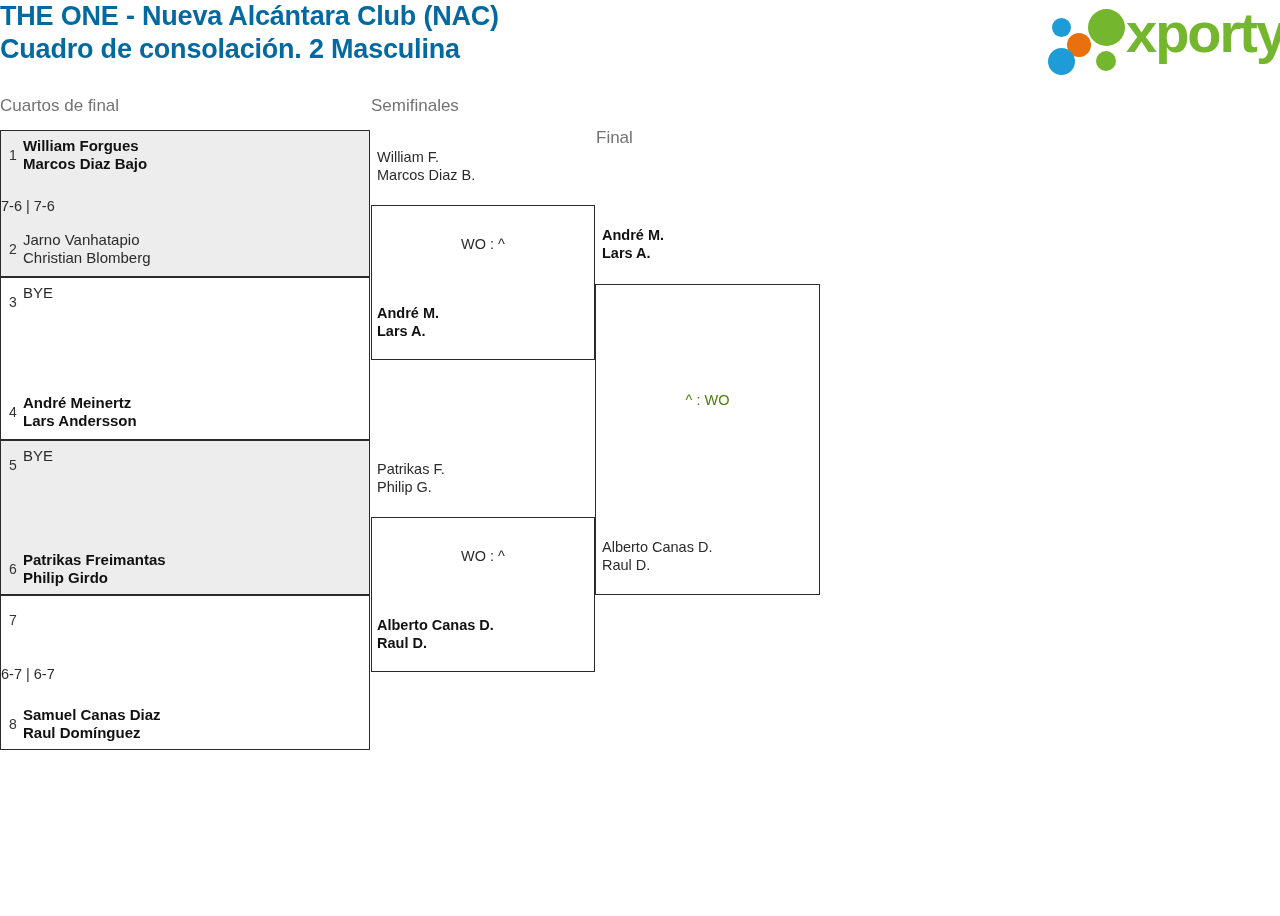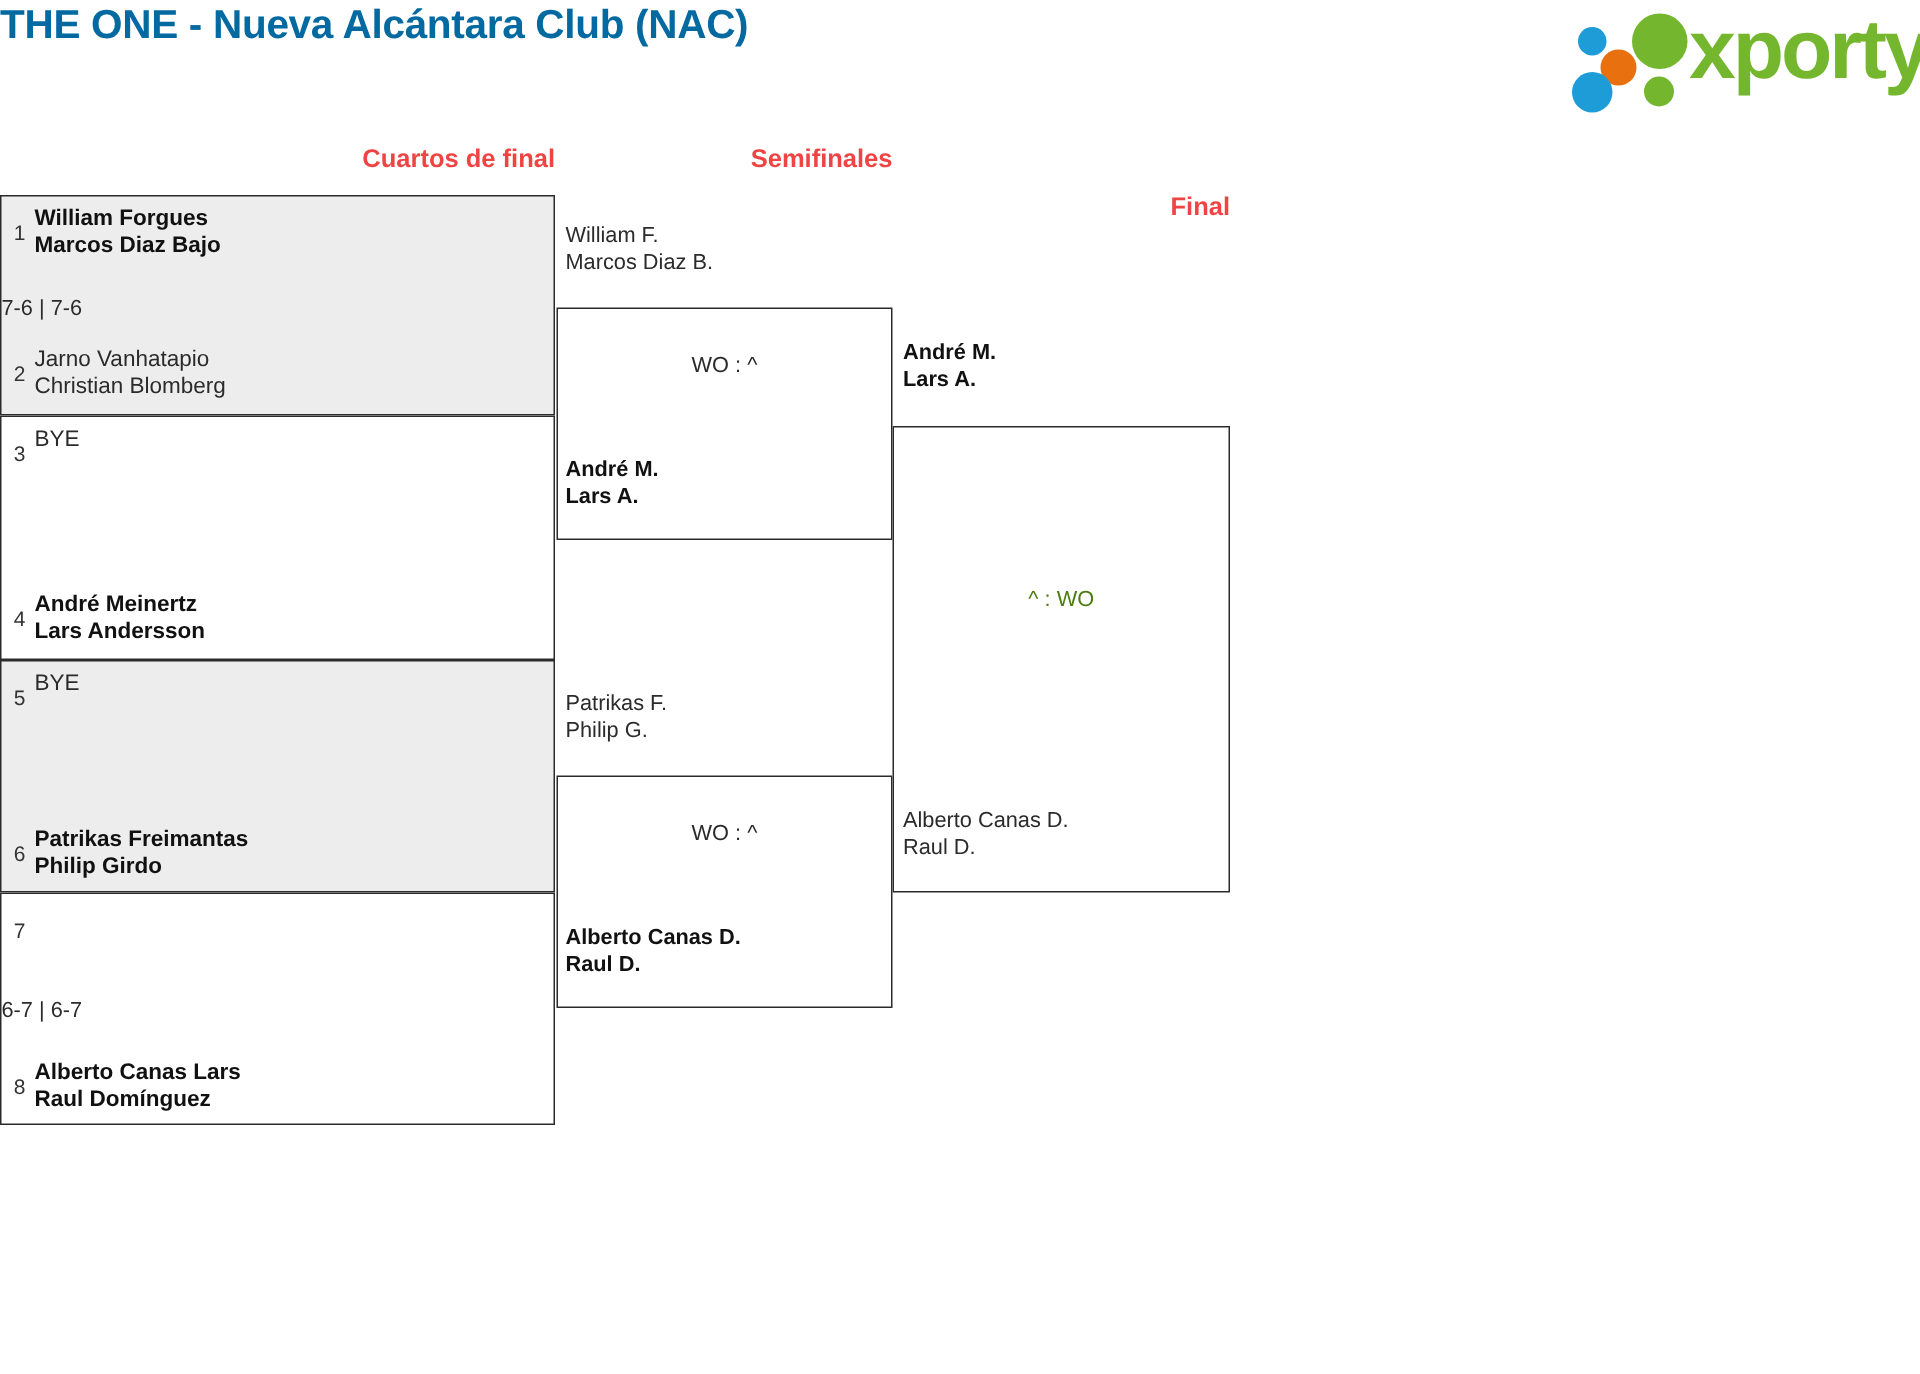--- a/index.html
+++ b/index.html
@@ -58,23 +58,23 @@
     font-weight: bold;
     letter-spacing: -2px;
     color: #74b72e;
     line-height: 62px;
   }
 
   
   .round-header {
     position: absolute;
     font-size: 17px;
-    font-weight: bold;
-    color: #ef4444;
-    text-align: right;
+    font-weight: normal;
+    color: #737373;
+    text-align: left;
     white-space: nowrap;
   }
   #round-header-0 { left: 0px;   top: 96px; width: 370px; }
   #round-header-1 { left: 371px; top: 96px; width: 224px; }
   #round-header-2 { left: 596px; top: 96px; width: 224px; margin-top: 32px; }
 
   
   #bracket {
     position: absolute;
     left: 0px;
@@ -173,20 +173,21 @@
   #fn0-top  { left: 602px; top: 226px; }
   #fn0-bot  { left: 602px; top: 538px; }
   #fn0-score{ left: 595px; top: 392px; width: 225px; text-align: center;
               position: absolute; font-size: 14.5px; color: #4d7c0f; }
 </style>
 </head>
 <body>
 
 <div id="header-title">
   <span class="title-line">THE ONE - Nueva Alcántara Club (NAC)</span>
+  <span class="title-line">Cuadro de consolación. 2 Masculina</span>
 </div>
 
 <div id="brand-logo">
   <span class="dot dot-blue-top"></span>
   <span class="dot dot-orange"></span>
   <span class="dot dot-blue-big"></span>
   <span class="dot dot-green-big"></span>
   <span class="dot dot-green-small"></span>
   <span id="brand-wordmark">xporty</span>
 </div>
@@ -252,21 +253,21 @@
   </div>
 
   <div class="match-box qf plain" id="match-r0-m3">
     <div class="player-row row-top">
       <span class="seed">7</span>
     </div>
     <div class="score">6-7 | 6-7</div>
     <div class="player-row row-bottom winner">
       <span class="seed">8</span>
       <span class="names">
-        <span class="nm">Alberto Canas Lars</span>
+        <span class="nm">Samuel Canas Diaz</span>
         <span class="nm">Raul Domínguez</span>
       </span>
     </div>
   </div>
 
   <div class="match-box sf plain" id="match-r1-m0"></div>
   <div class="out-name" id="sf0-top">
     <span class="nm">William F.</span>
     <span class="nm">Marcos Diaz B.</span>
   </div>

